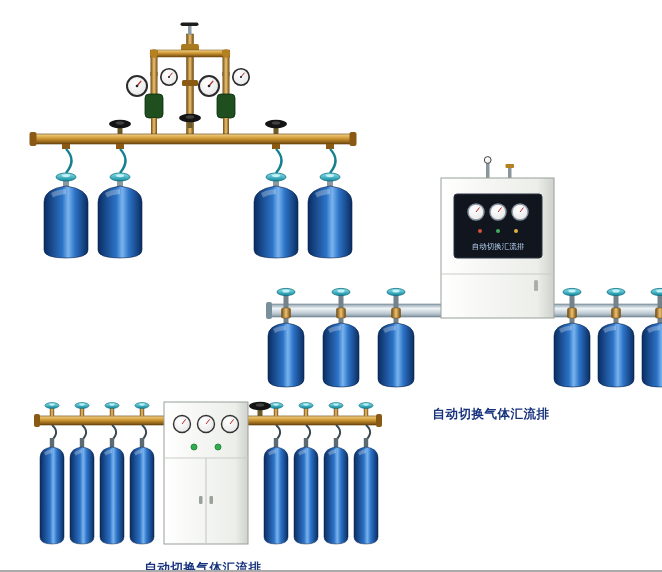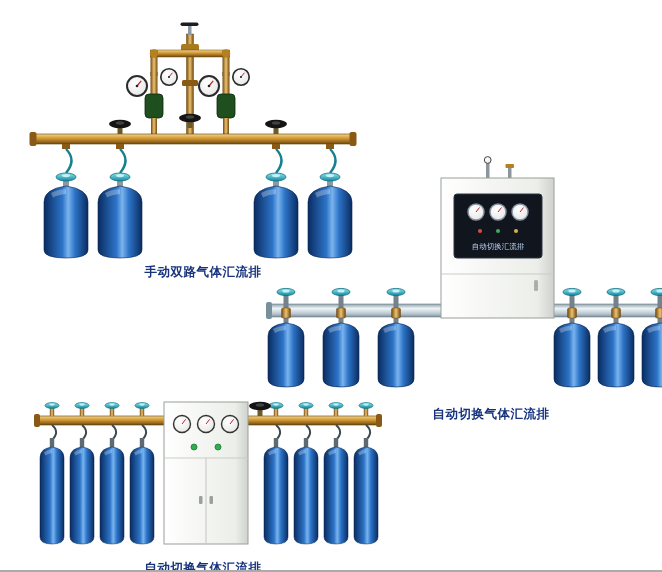--- a/index.html
+++ b/index.html
@@ -156,21 +156,20 @@
         <path d="M92,127 Q103,138 92,151" stroke="#17808f" stroke-width="2.4" fill="none"></path>
         <path d="M248,127 Q259,138 248,151" stroke="#17808f" stroke-width="2.4" fill="none"></path>
         <path d="M302,127 Q313,138 302,151" stroke="#17808f" stroke-width="2.4" fill="none"></path>
       </g>
 
       <use href="#cylA" transform="translate(14,150)"></use>
       <use href="#cylA" transform="translate(68,150)"></use>
       <use href="#cylA" transform="translate(224,150)"></use>
       <use href="#cylA" transform="translate(278,150)"></use>
     </svg>
-    <figcaption class="cap">手动双路气体汇流排</figcaption>
   </figure>
 
   <figure class="product" id="fig2">
     <svg width="412" height="240" viewBox="0 0 412 240">
       <g>
         <rect x="2" y="148" width="408" height="13" fill="url(#gSteel)" stroke="#6b7f8a" stroke-width="0.6"></rect>
         <rect x="0" y="146" width="6" height="17" rx="2" fill="#78909c"></rect>
         <rect x="406" y="146" width="6" height="17" rx="2" fill="#78909c"></rect>
       </g>
 

